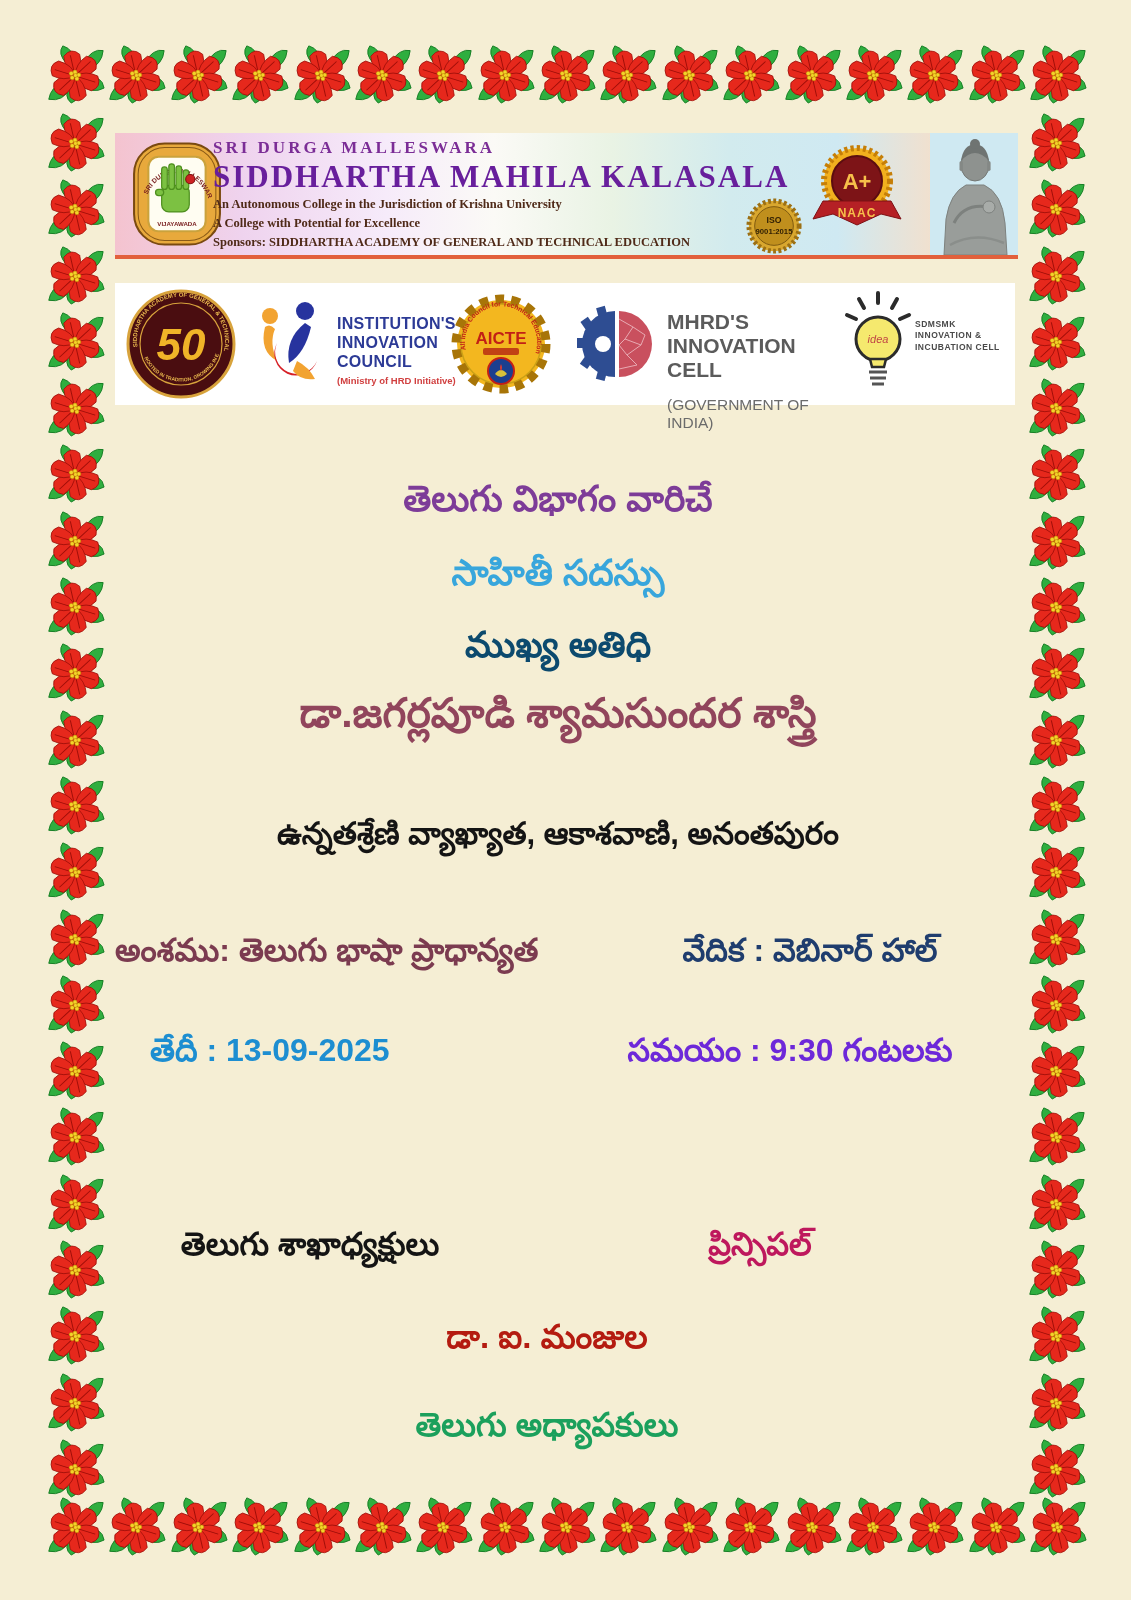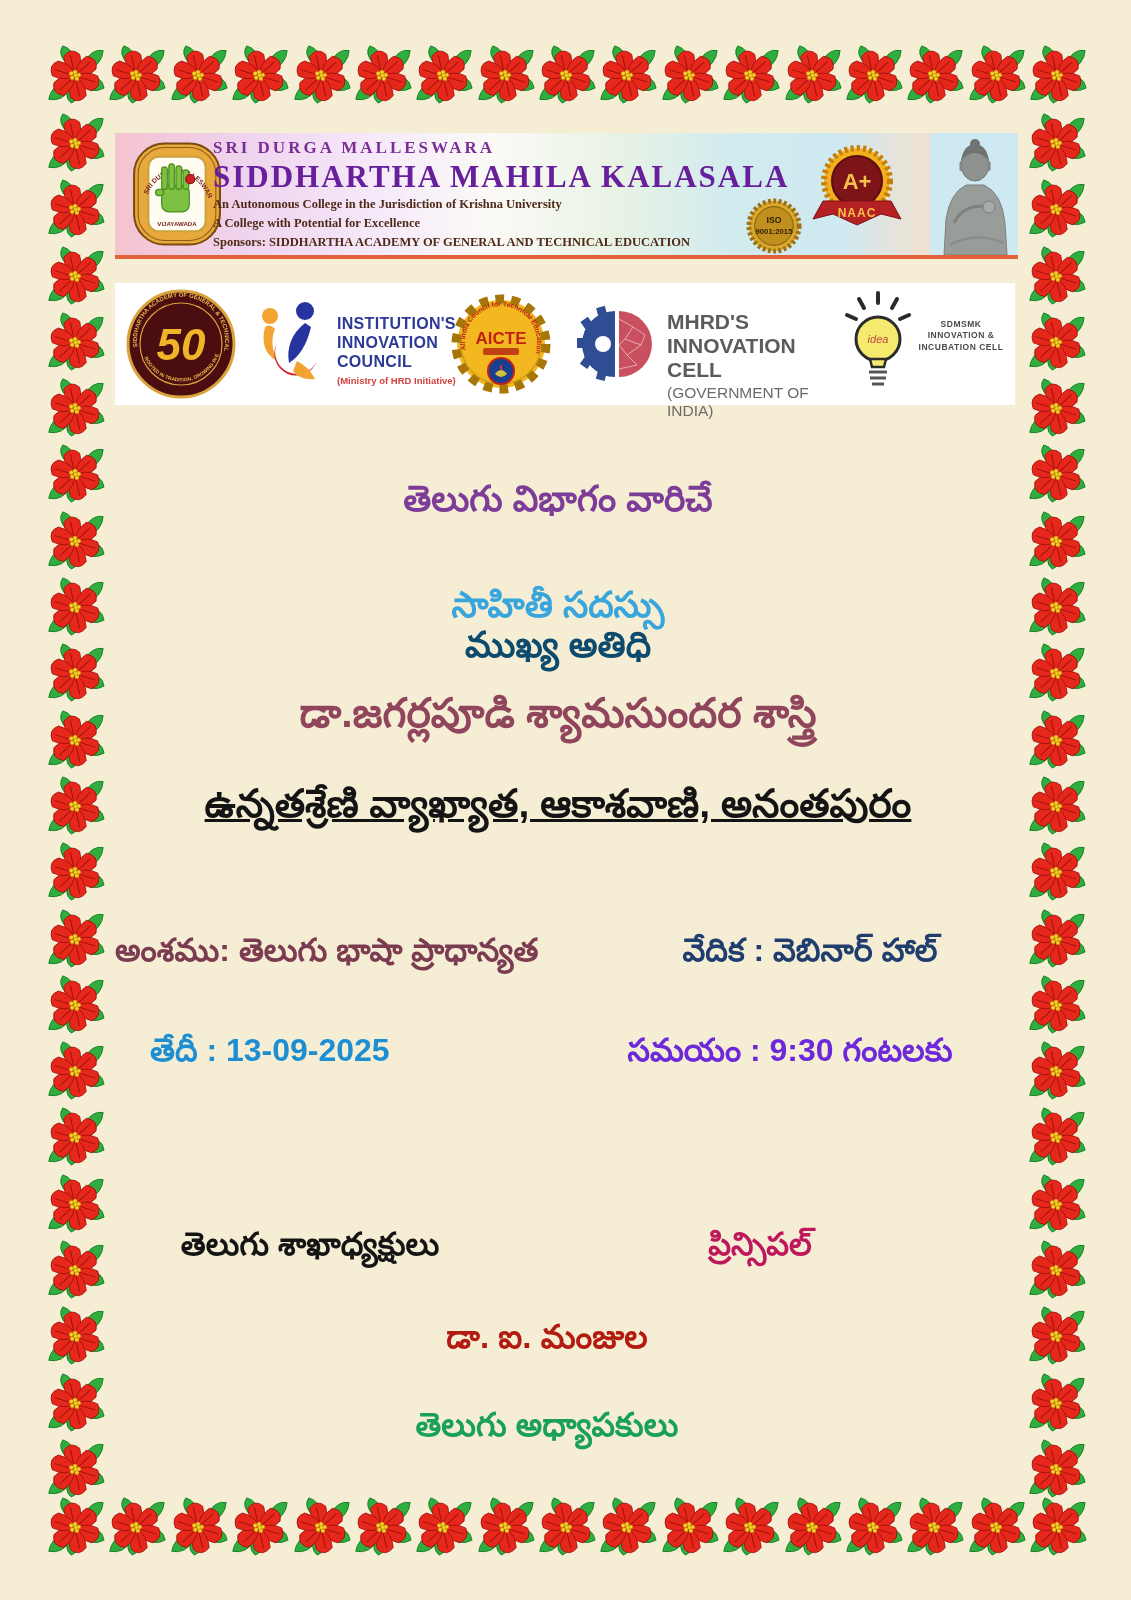--- a/index.html
+++ b/index.html
@@ -28,32 +28,32 @@
   #logostrip{position:absolute;left:115px;top:283px;width:900px;height:122px;background:#ffffff;}
   #badge50{position:absolute;left:10px;top:5px;width:112px;height:112px;}
   #iic-icon{position:absolute;left:138px;top:16px;width:78px;height:92px;}
   #iic-text{position:absolute;left:222px;top:32px;width:180px;}
   .iic-line{font-size:16px;font-weight:bold;color:#2c3a96;line-height:1.18;letter-spacing:.3px;}
   .iic-sub{font-size:9.5px;font-weight:bold;color:#d14040;margin-top:3px;}
   #aicte{position:absolute;left:330px;top:5px;width:112px;height:112px;}
   #mhrd-icon{position:absolute;left:458px;top:22px;width:88px;height:78px;}
   #mhrd-text{position:absolute;left:552px;top:27px;width:180px;color:#5b5b5b;}
   .mhrd-l1,.mhrd-l2{font-size:21px;font-weight:bold;line-height:1.15;}
-  .mhrd-l3{font-size:15.5px;color:#6b6b6b;margin-top:2px;}
+  .mhrd-l3{font-size:15.5px;color:#6b6b6b;margin-top:14px;}
   #bulb{position:absolute;left:728px;top:8px;width:70px;height:104px;}
   #sdmsmk-text{position:absolute;left:800px;top:36px;width:92px;font-size:8.5px;font-weight:bold;
-    color:#4a4a4a;text-align:center;line-height:1.35;letter-spacing:.5px;}
+    color:#4a4a4a;line-height:1.35;letter-spacing:.5px;}
 
   
   .cline{position:absolute;left:115px;width:900px;text-align:center;font-weight:bold;padding-right:14px;box-sizing:border-box;}
   #l1{top:478px;font-size:36px;}
-  #l2{top:584px;font-size:36px;}
+  #l2{top:552px;font-size:36px;}
   #l3{top:624px;font-size:36px;}
   #l4{top:690px;font-size:41px;}
-  #l5{top:782px;font-size:39px;text-decoration:underline;}
+  #l5{top:816px;font-size:31px;}
   .row{position:absolute;left:115px;width:900px;display:flex;font-weight:bold;}
   .cell{width:450px;box-sizing:border-box;}
   #row1{top:932px;font-size:32px;}
   #row1 .c-left{text-align:left;}
   #row1 .c-right{text-align:center;padding-left:40px;}
   #row2{top:1032px;font-size:32px;justify-content:flex-end;}
   #row2 .c-left{text-align:left;padding-left:35px;}
   #row2 .c-right{text-align:center;}
   #row3{top:1138px;font-size:32px;}
   #row3 .c-left{text-align:center;padding-right:110px;}

